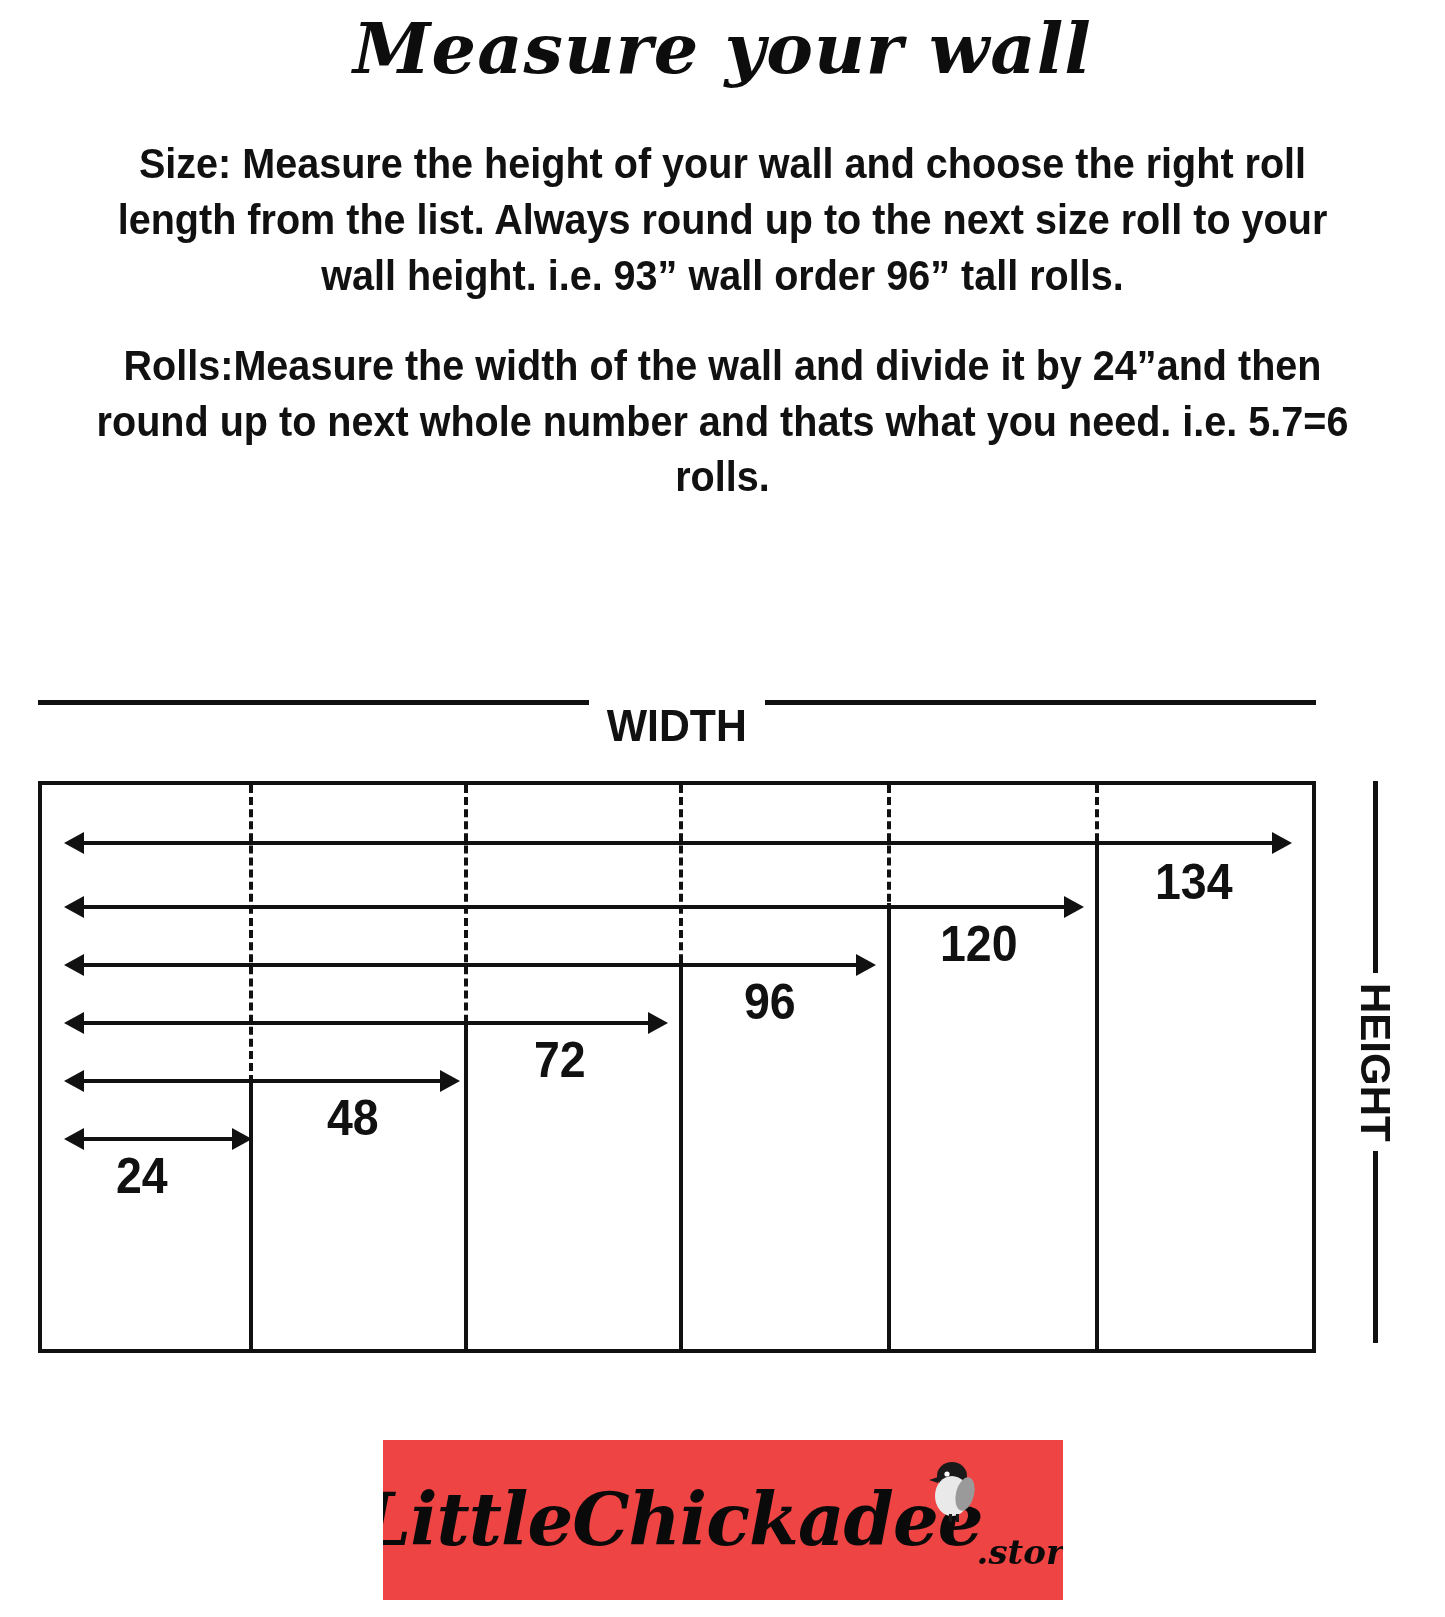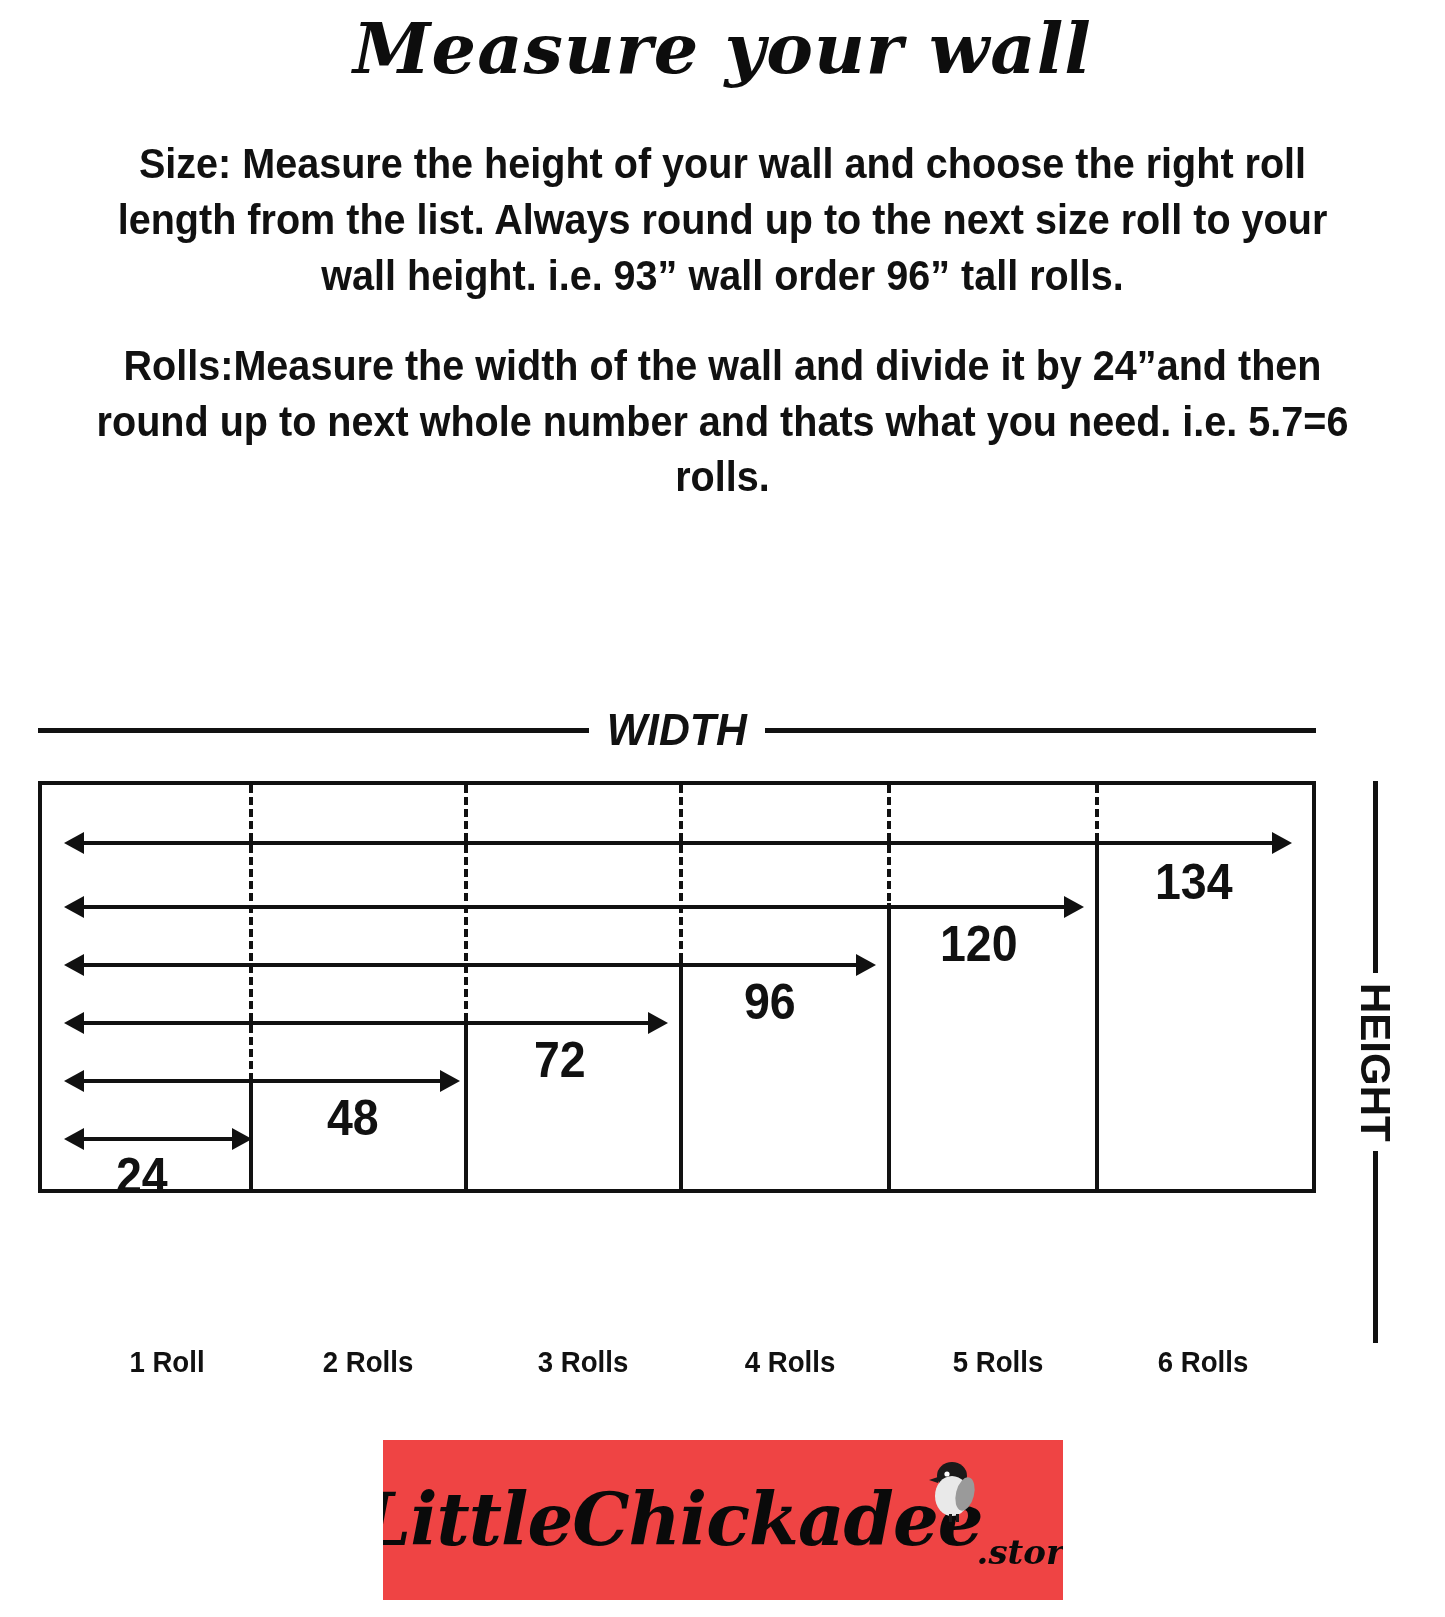--- a/index.html
+++ b/index.html
@@ -56,22 +56,20 @@
   }
 
   
   .width-header {
     position: absolute;
     left: 38px;
     top: 700px;
     width: 1278px;
     height: 60px;
     display: flex;
-    align-items: center;
-    font-style: italic;
   }
   .width-header .rule {
     flex: 1 1 auto;
     height: 5px;
     background: #111;
   }
   .width-header .wlabel {
     padding: 0 14px;
     font-size: 45px;
     font-weight: bold;
@@ -79,21 +77,21 @@
     font-family: "Liberation Sans", sans-serif;
     transform: scaleX(0.95);
   }
 
   
   .chart {
     position: absolute;
     left: 38px;
     top: 781px;
     width: 1278px;
-    height: 412px;
+    height: 572px;
     border: 4px solid #111;
     box-sizing: border-box;
   }
   .vline {
     position: absolute;
     top: 0;
     bottom: 0;
     width: 4px;
     background: #111;
   }
@@ -297,28 +295,20 @@
 
     <div class="arrow-row" style="top:352px; width:188px;">
       <div class="head left"></div>
       <div class="shaft"></div>
       <div class="head right"></div>
     </div>
     <div class="meas-label" style="left:72px; top:362px;">24</div>
 
   </div>
 
-  <div class="roll-labels">
-    <div class="roll-label" style="left:14px; width:230px;">1 Roll</div>
-    <div class="roll-label" style="left:215px; width:230px;">2 Rolls</div>
-    <div class="roll-label" style="left:430px; width:230px;">3 Rolls</div>
-    <div class="roll-label" style="left:637px; width:230px;">4 Rolls</div>
-    <div class="roll-label" style="left:845px; width:230px;">5 Rolls</div>
-    <div class="roll-label" style="left:1050px; width:230px;">6 Rolls</div>
-  </div>
 
   <div class="height-axis">
     <div class="vrule"></div>
     <div class="hlabel">HEIGHT</div>
     <div class="vrule"></div>
   </div>
 
   <div class="logo">
     <span class="brand">LittleChickadee</span>
       <span class="suffix">.store</span>

